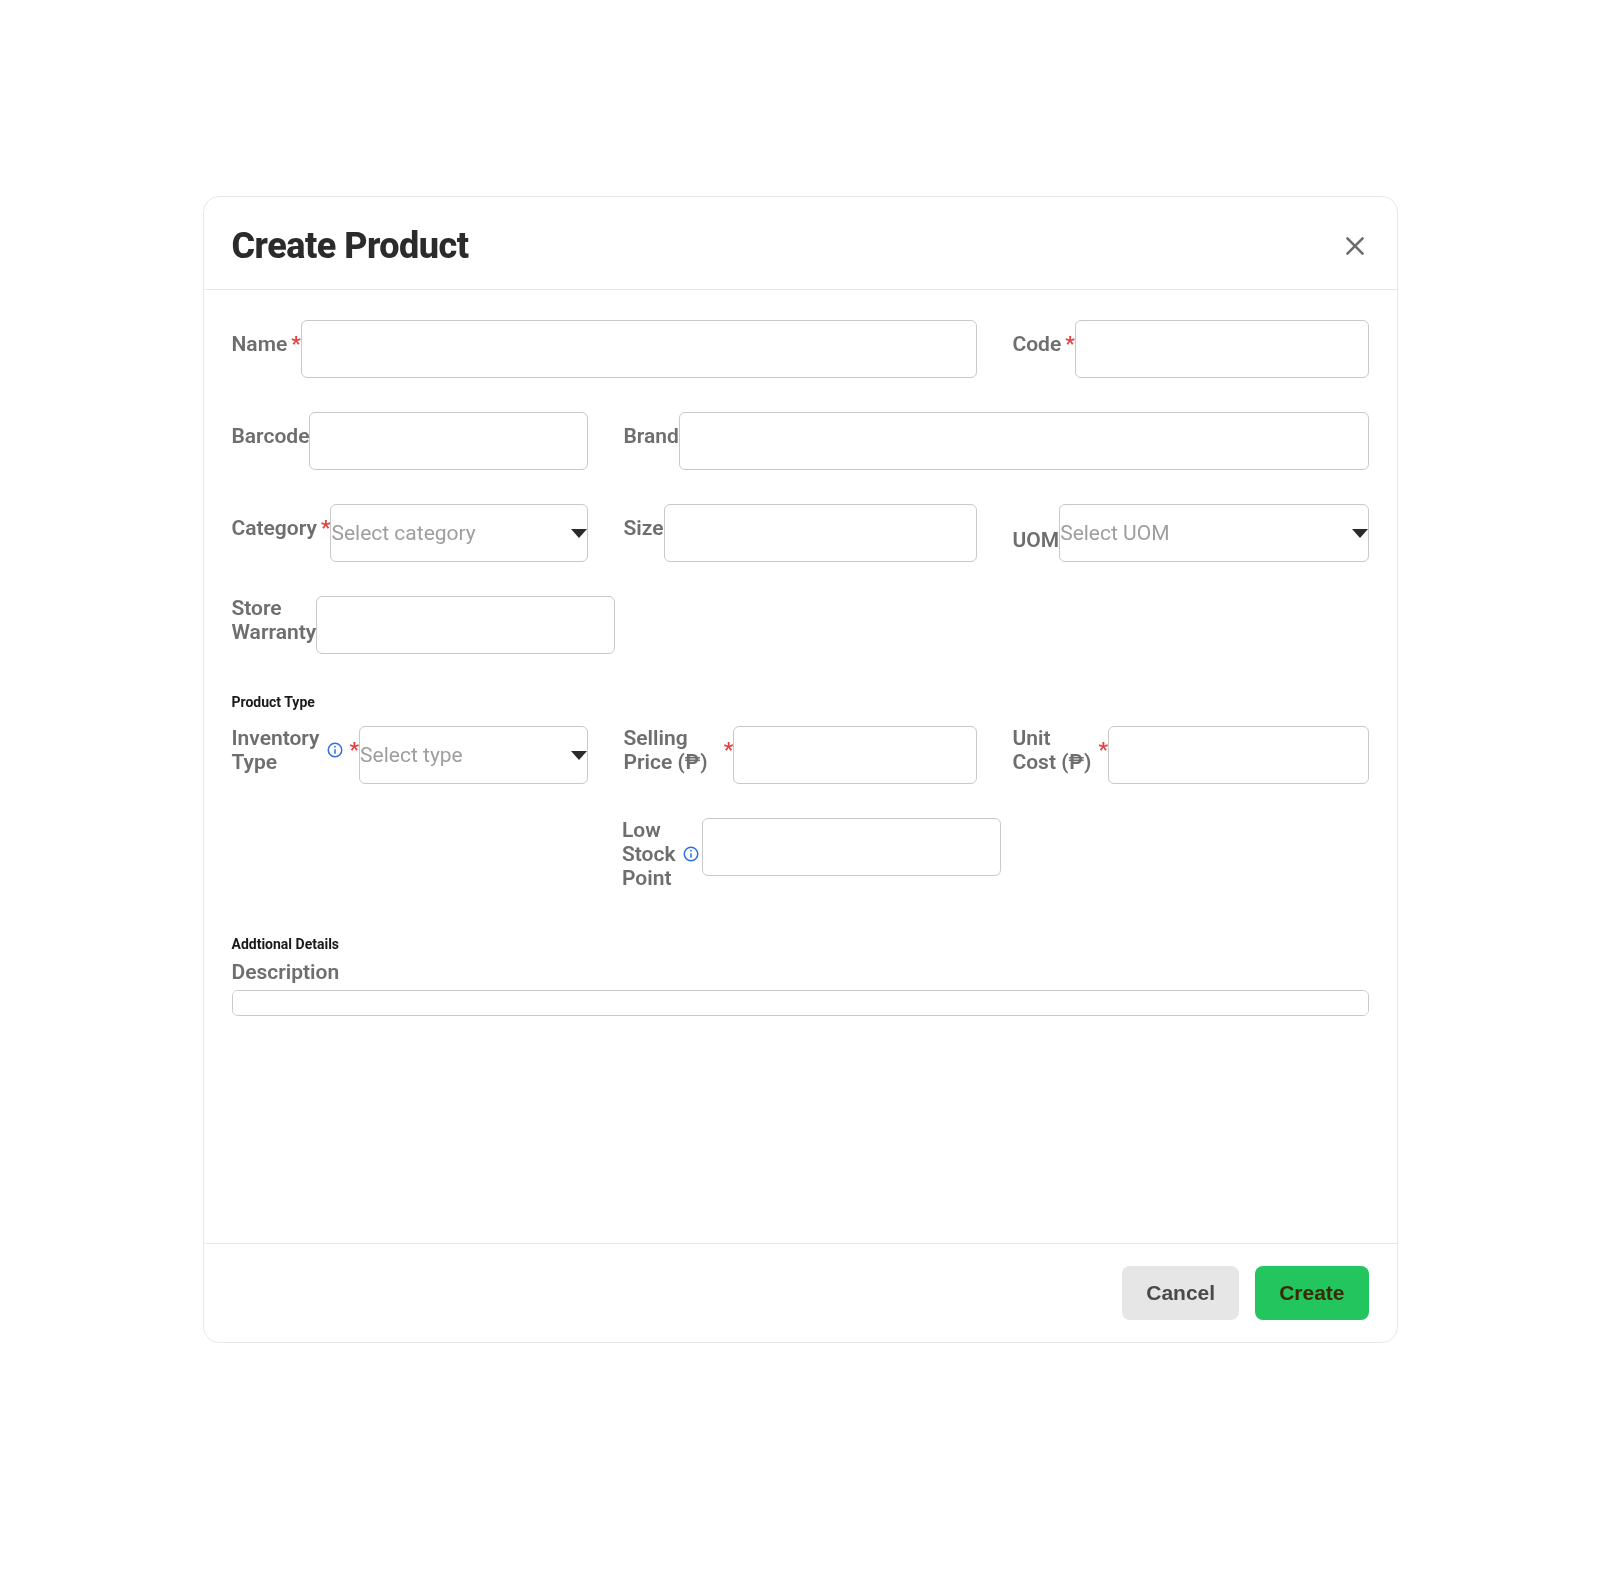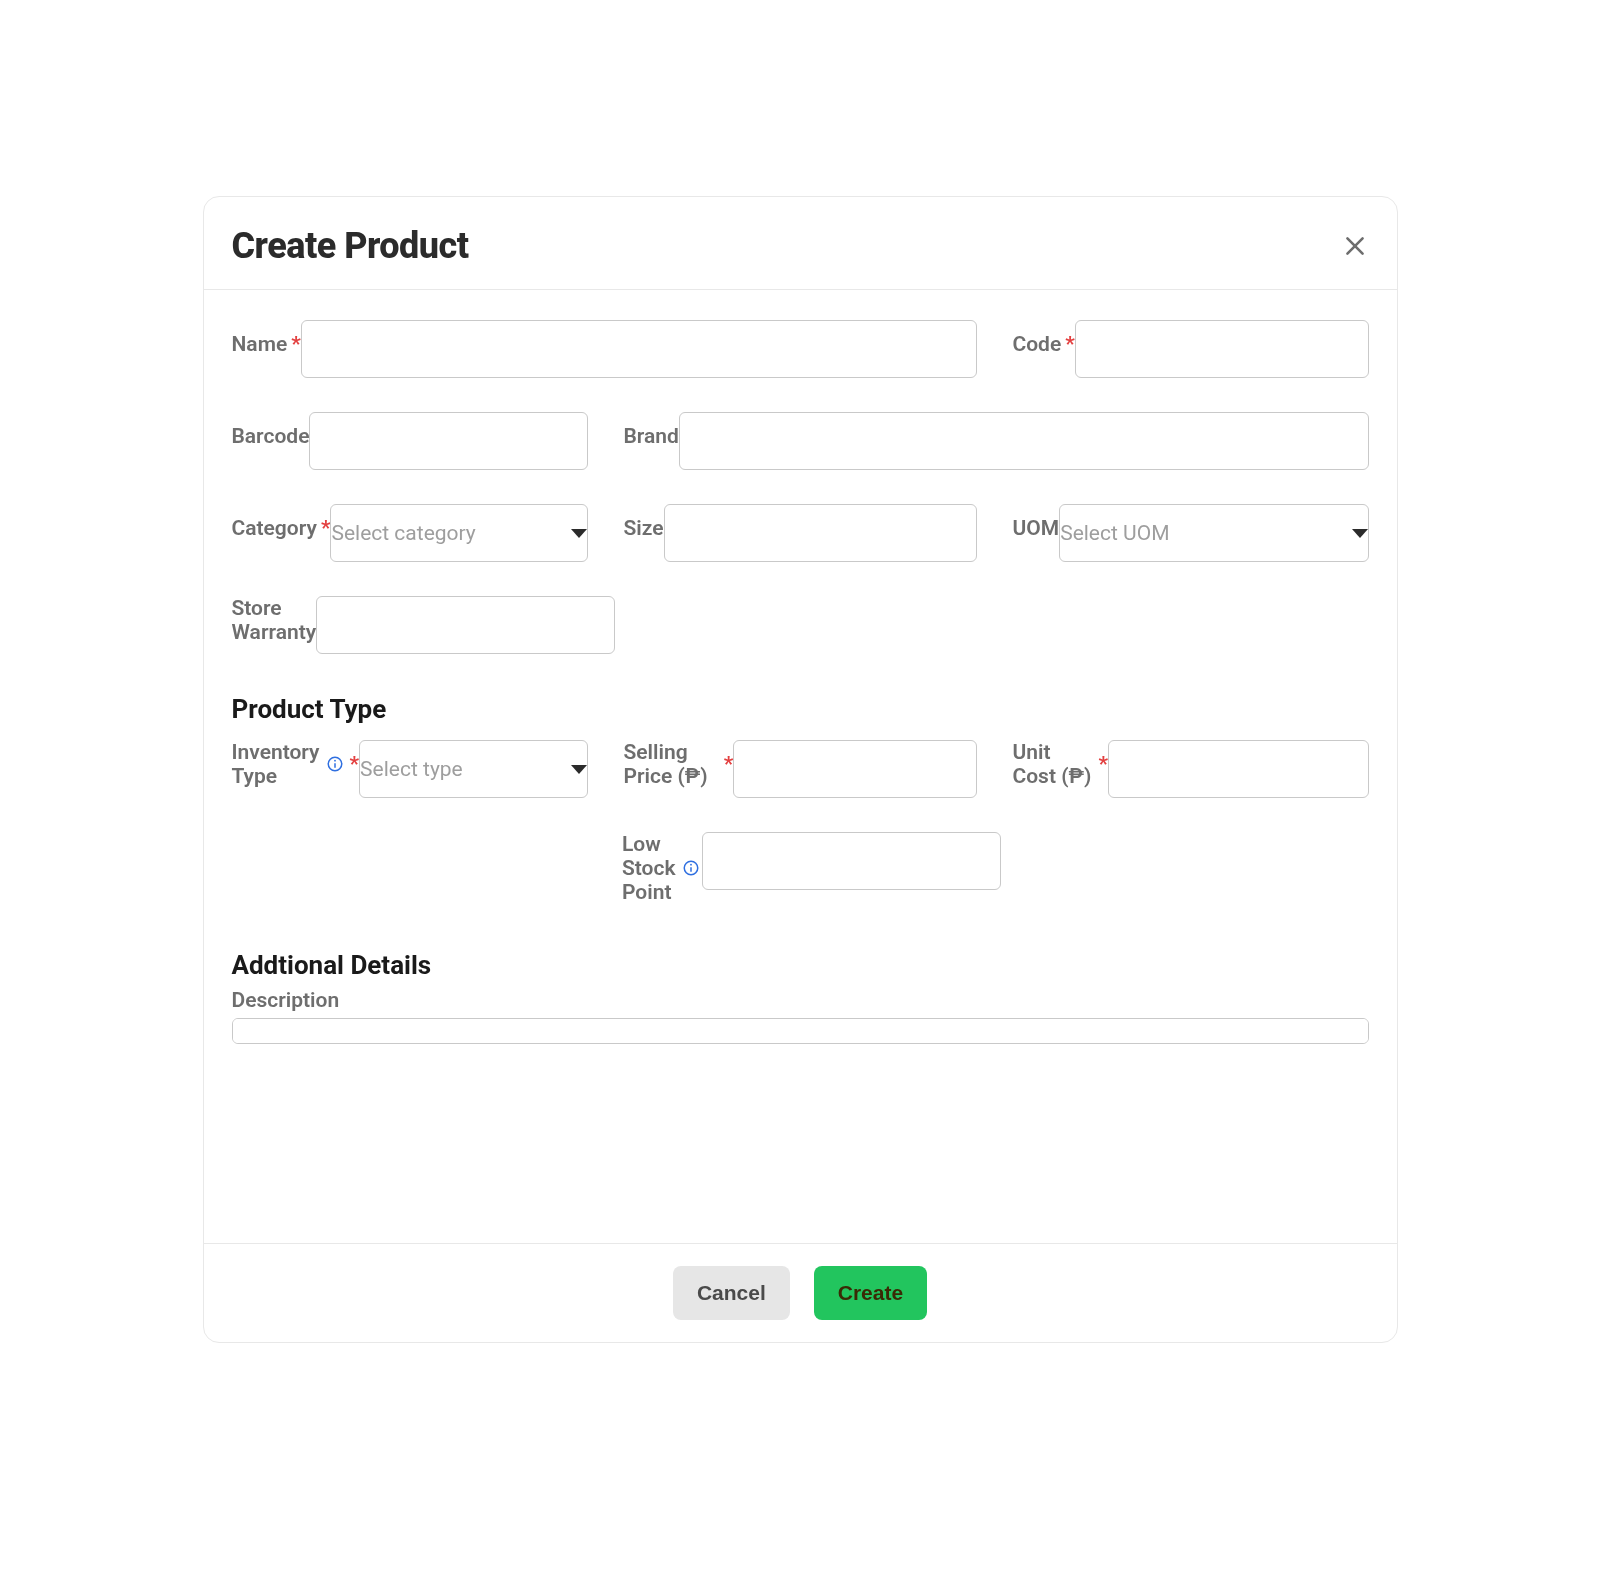--- a/index.html
+++ b/index.html
@@ -53,21 +53,21 @@
     overflow: hidden;
   }
   .row {
     display: flex;
     gap: 36px;
     margin-bottom: 34px;
   }
   .col { display: flex; flex-direction: row; }
   .col.grow { flex: 1; }
   .col.code { width: 356px; }
-  .col.third { width: 356px; }
+  .col.third { width: 356px; align-items: flex-end; }
   .col.third-left { width: 356px; }
   .label {
     font-size: 21px;
     font-weight: 600;
     color: #6e6e6e;
     margin-bottom: 10px;
     display: flex;
     align-items: center;
     gap: 4px;
   }
@@ -105,21 +105,21 @@
     justify-content: space-between;
     cursor: pointer;
   }
   .caret {
     width: 0; height: 0;
     border-left: 8px solid transparent;
     border-right: 8px solid transparent;
     border-top: 9px solid #2b2b2b;
   }
   .section-heading {
-    font-size: 26px;
+    font-size: 14px;
     font-weight: 700;
     color: #1a1a1a;
     margin-bottom: 16px;
   }
   .store-warranty-row { margin-bottom: 40px; }
   .store-warranty-row .input { width: 356px; }
   .low-stock-row { margin-bottom: 36px; justify-content: center; }
   .low-stock-row .input { width: 356px; }
   .textarea {
     width: 100%;
@@ -131,22 +131,22 @@
     background: #fff;
     outline: none;
     height: 18px;
     resize: none;
   }
   .add-details { margin-top: 0; }
   .modal-footer {
     border-top: 1px solid #e8e8e8;
     padding: 22px 28px;
     display: flex;
-    justify-content: center;
-    gap: 24px;
+    justify-content: flex-end;
+    gap: 16px;
   }
   .btn {
     height: 54px;
     padding: 0 24px;
     border-radius: 8px;
     font-size: 21px;
     font-weight: 700;
     border: none;
     cursor: pointer;
     display: inline-flex;

